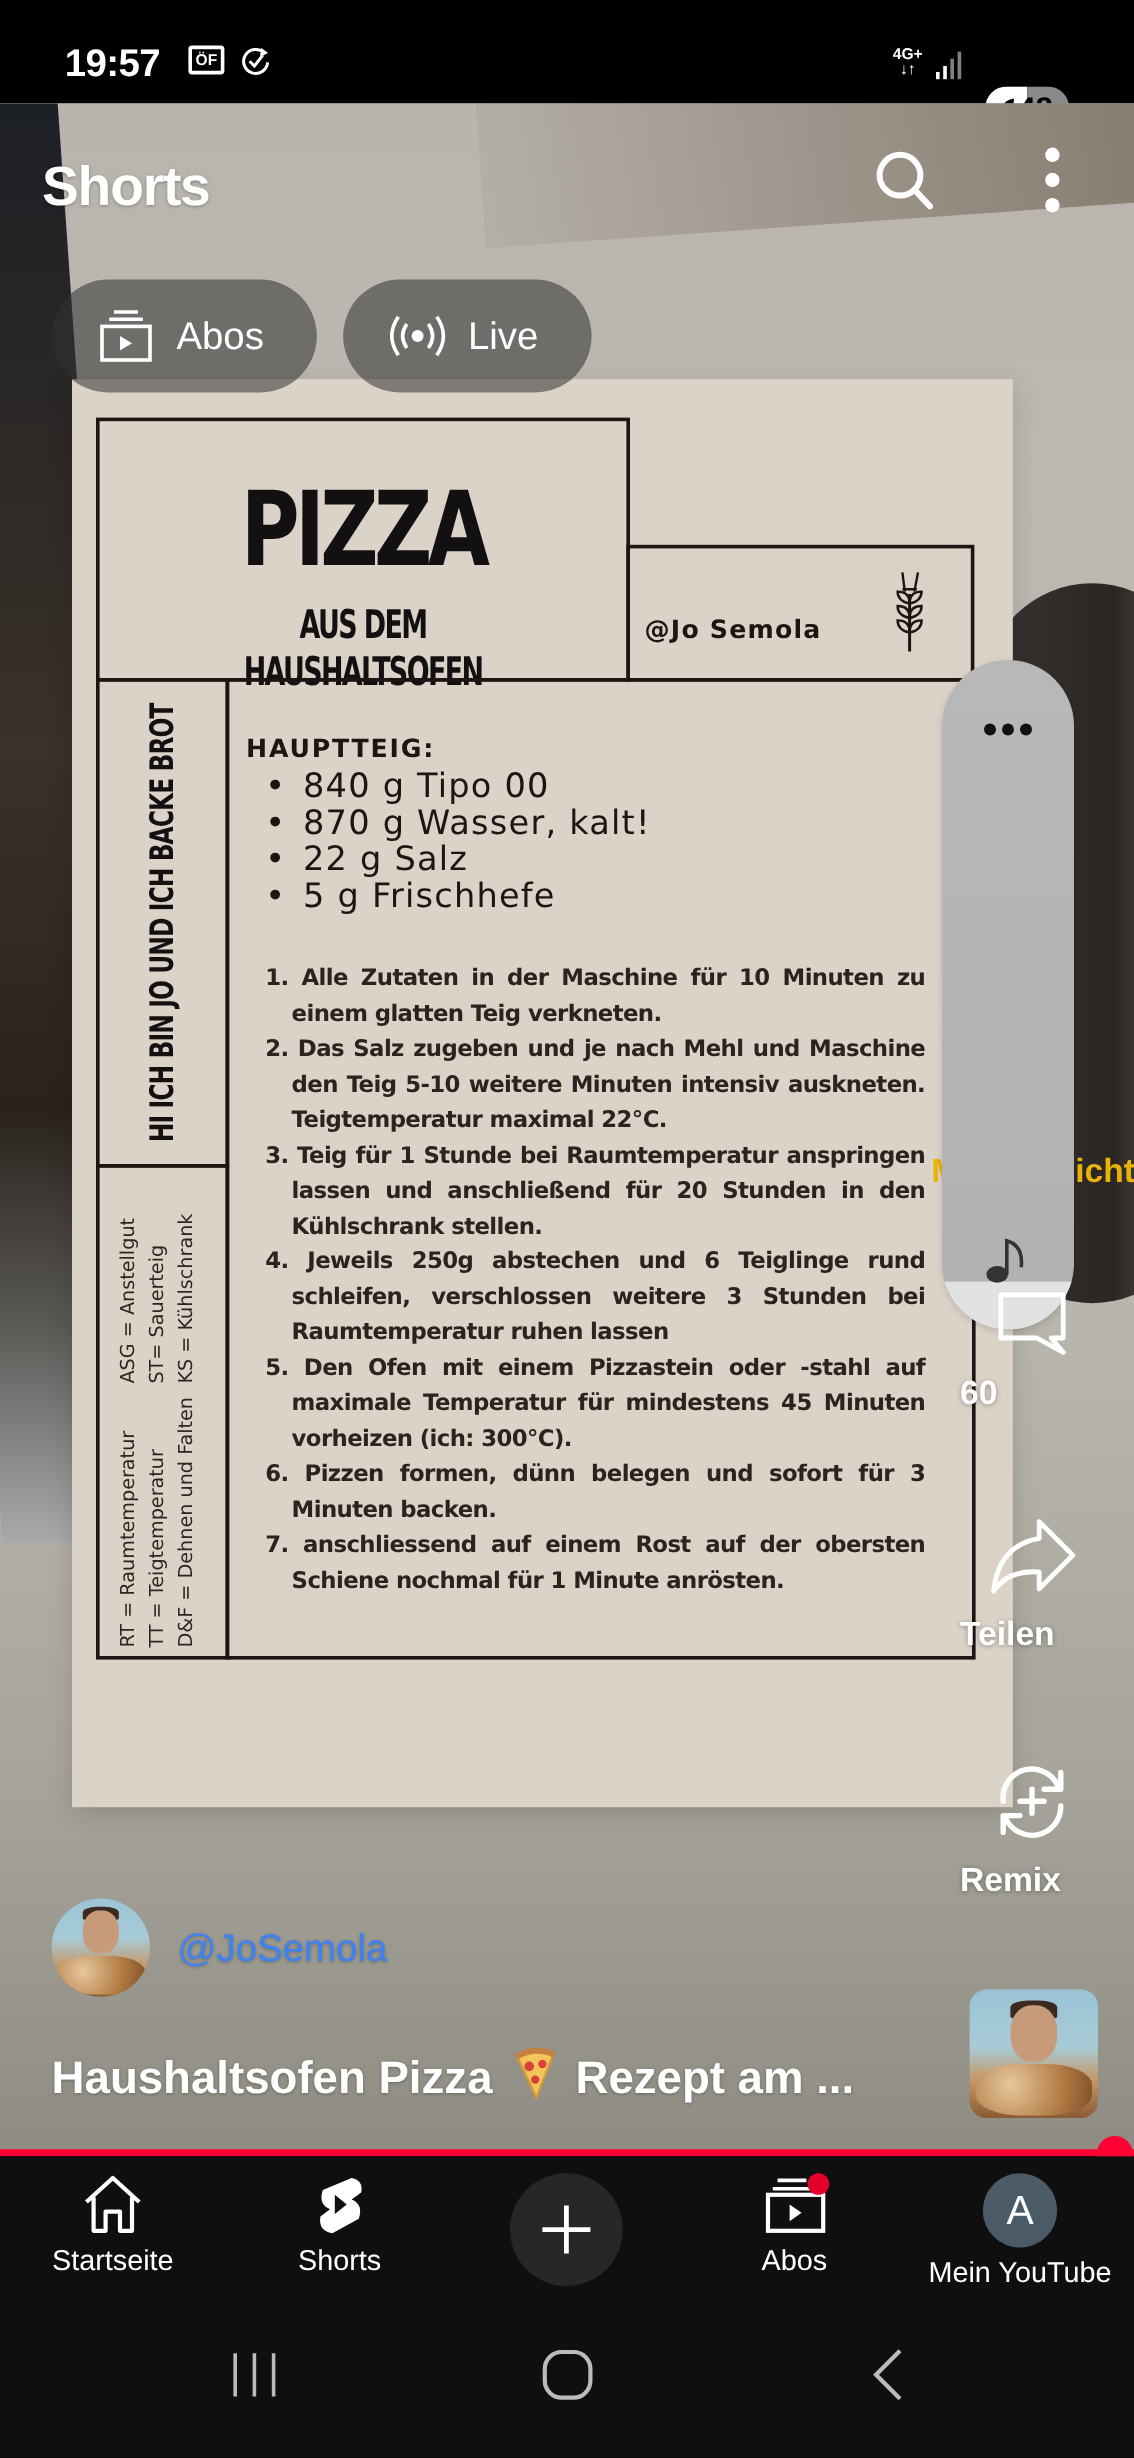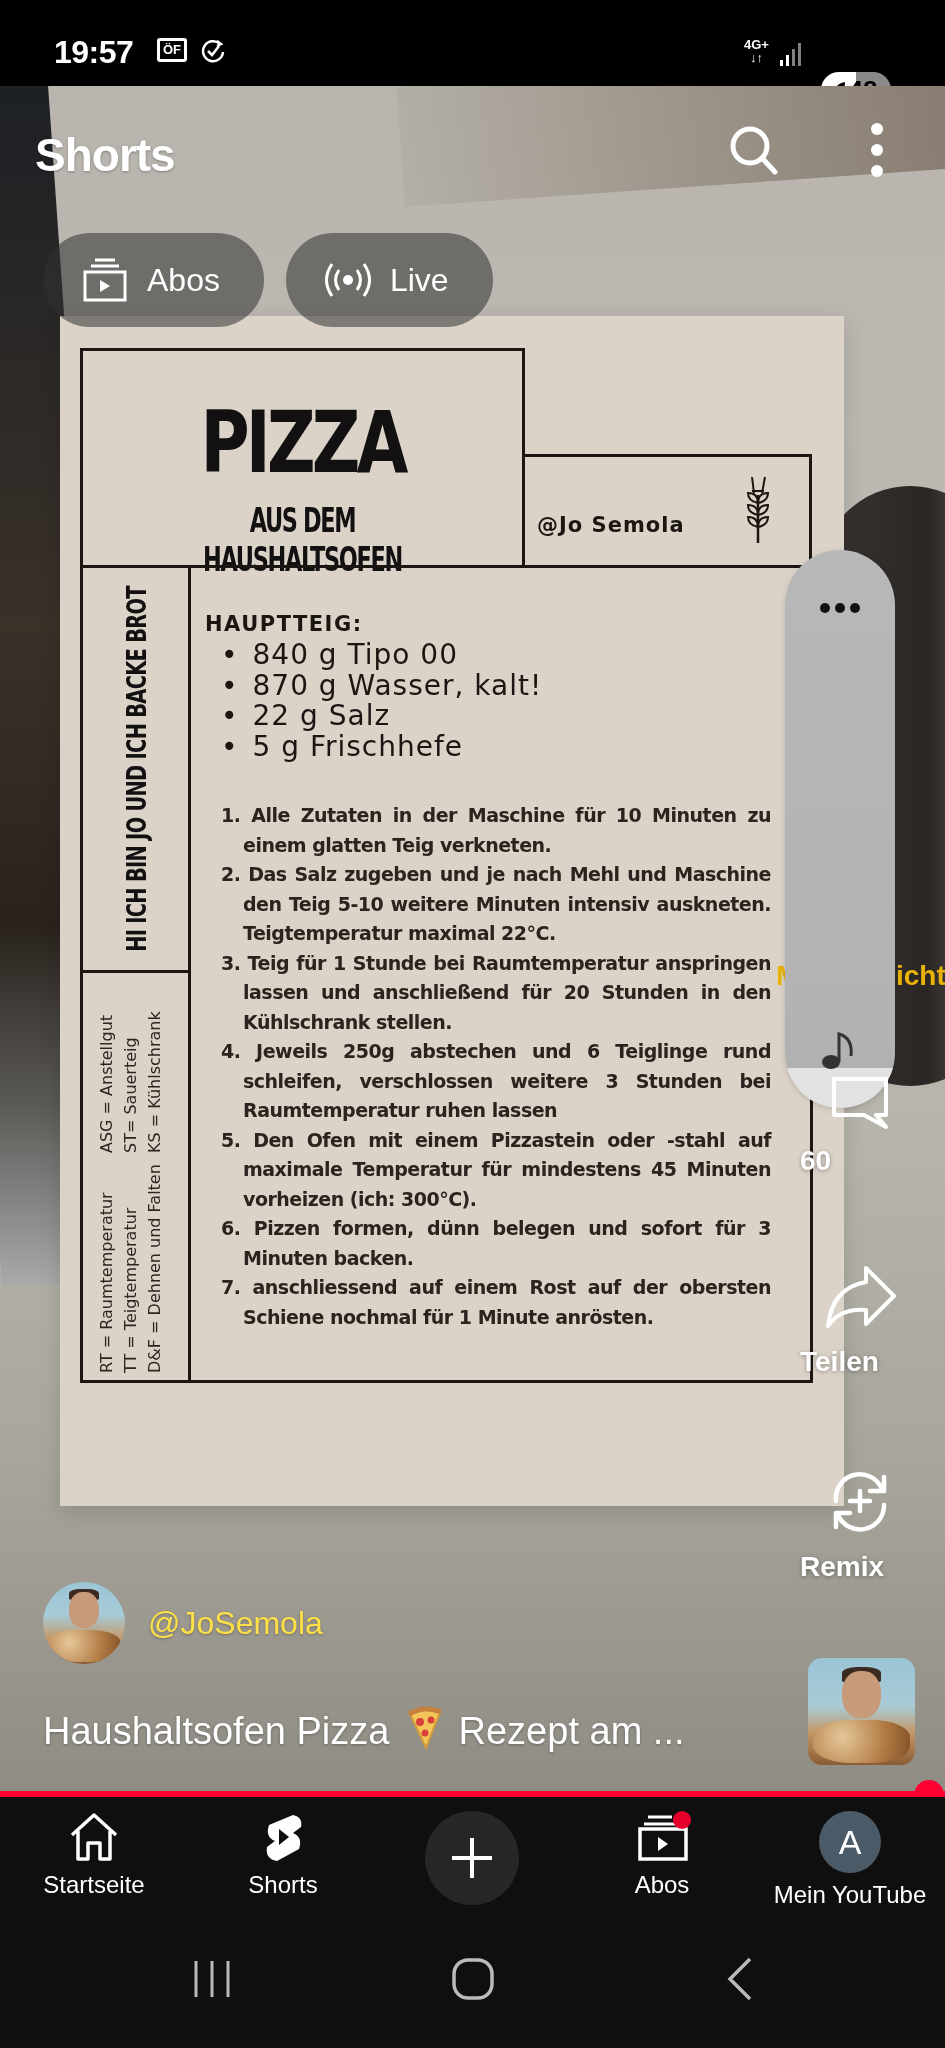--- a/index.html
+++ b/index.html
@@ -64,22 +64,22 @@
   .partial-label { position: absolute; top: 960px; font-size: 28px; font-weight: bold; color: #eab308; }
 
   .action-item { position: absolute; width: 120px; font-size: 28px; font-weight: bold; color: #fff; text-shadow: 0 1px 4px rgba(0,0,0,0.35); }
   .action-item svg { display: block; margin: 0 auto; }
 
   
   .channel-avatar { position: absolute; left: 43px; top: 1582px; width: 82px; height: 82px; border-radius: 50%; overflow: hidden; background: linear-gradient(180deg, #9bc4d6 0%, #a7cbd8 40%, #c49766 70%, #8a5b34 100%); }
   .face { position: absolute; left: 32%; top: 12%; width: 36%; height: 44%; border-radius: 45%; background: #c79a7a; }
   .face-hair { position: absolute; left: 32%; top: 8%; width: 36%; height: 14%; border-radius: 40% 40% 10% 10%; background: #3a2a20; }
   .bread { position: absolute; left: 5%; top: 58%; width: 90%; height: 40%; border-radius: 40%; background: radial-gradient(circle at 30% 40%, #e6c79a, #b27b44 60%, #7d4f27); }
-  .channel-name { position: absolute; left: 148px; top: 1605px; font-size: 32px; color: #fde047; text-shadow: 0 1px 3px rgba(0,0,0,0.3); }
-  .caption { position: absolute; left: 43px; top: 1706px; font-size: 38px; color: #fff; white-space: nowrap; text-shadow: 0 1px 3px rgba(0,0,0,0.3); }
+  .channel-name { position: absolute; left: 148px; top: 1605px; font-size: 32px; color: #3b82f6; text-shadow: 0 1px 3px rgba(0,0,0,0.3); }
+  .caption { position: absolute; left: 43px; top: 1706px; font-size: 38px; color: #fff; white-space: nowrap; text-shadow: 0 1px 3px rgba(0,0,0,0.3); font-weight: bold; }
   .pizza-emoji { display: inline-block; width: 40px; height: 44px; vertical-align: -6px; margin: 0 4px; }
   .sound-thumb { position: absolute; left: 808px; top: 1658px; width: 107px; height: 107px; border-radius: 14px; overflow: hidden; background: linear-gradient(180deg, #9bc4d6 0%, #a8cbd6 45%, #c49766 70%, #8a5b34 100%); }
 
   
   .progress { position: absolute; left: 0; top: 1791px; width: 945px; height: 6px; background: #ff0033; }
   .progress-knob { position: absolute; left: 914px; top: 1780px; width: 30px; height: 30px; border-radius: 50%; background: #ff0033; }
 
   
   .bottom-nav { position: absolute; left: 0; top: 1797px; width: 945px; height: 120px; background: #0f0f0f; }
   .nav-item { position: absolute; top: 14px; width: 180px; text-align: center; font-size: 24px; color: #fff; }

